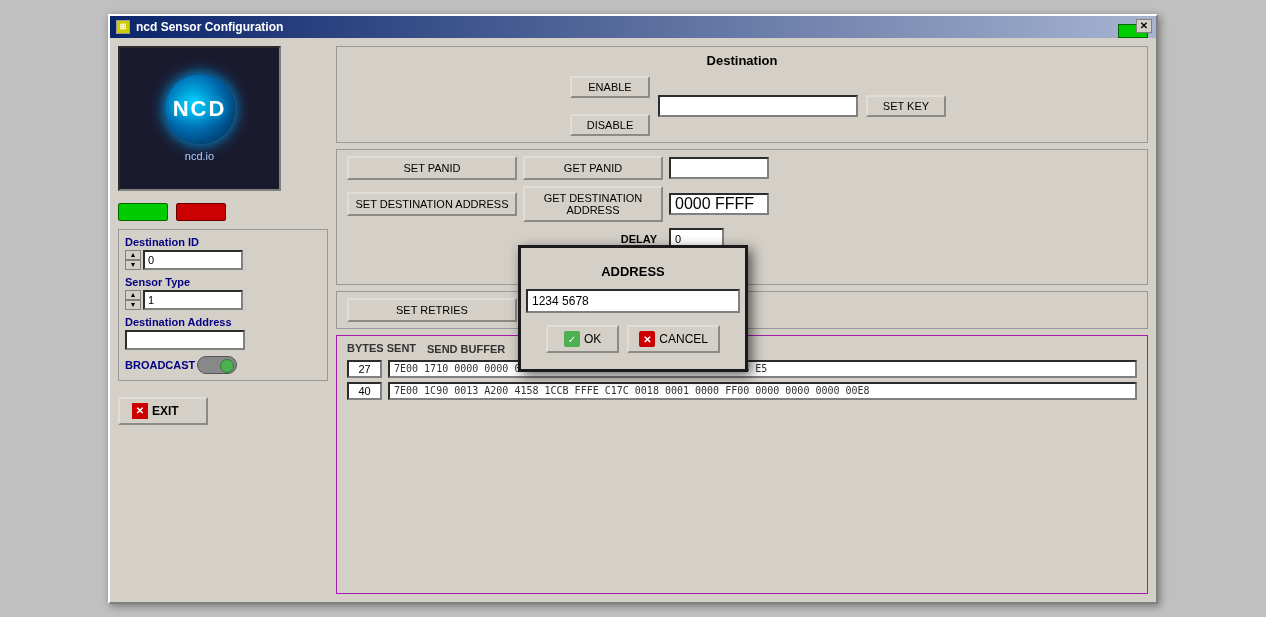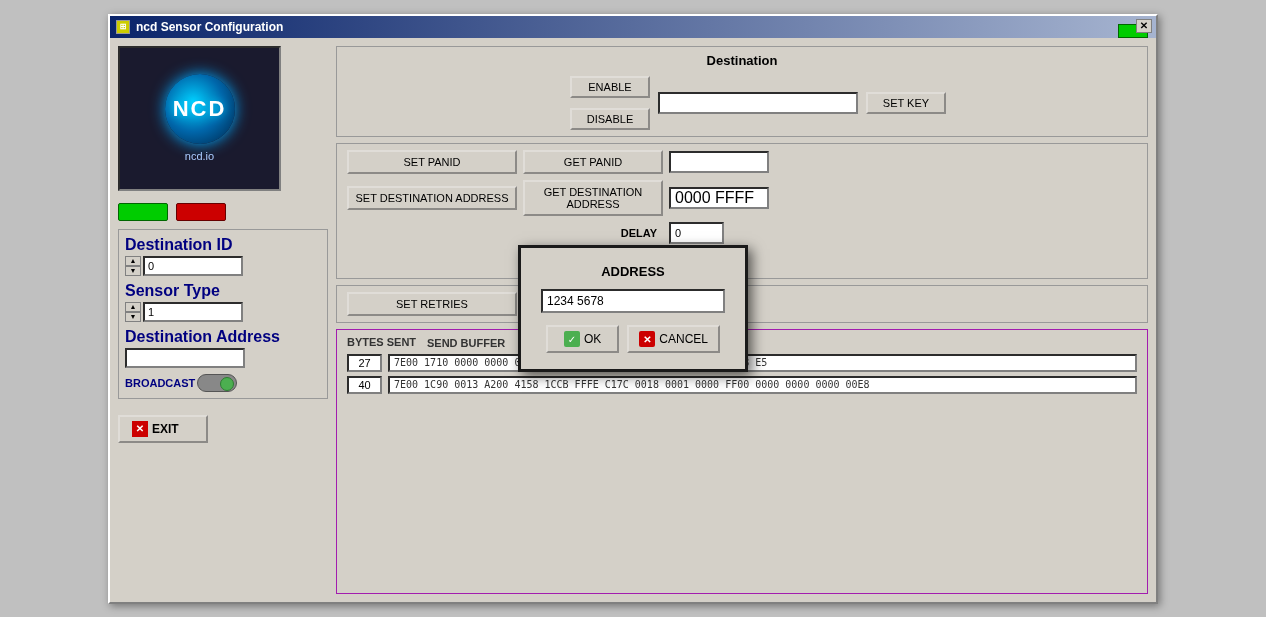--- a/index.html
+++ b/index.html
@@ -129,21 +129,21 @@
       display: flex;
       flex-direction: column;
       gap: 6px;
     }
     .param-group {
       display: flex;
       flex-direction: column;
       gap: 2px;
     }
     .param-label {
-      font-size: 16px;
+      font-size: 11px;
       font-weight: bold;
       color: #000080;
     }
     .param-input-row {
       display: flex;
       align-items: center;
       gap: 2px;
     }
     .spinner-btn {
       width: 16px;
@@ -245,21 +245,21 @@
     }
     .encryption-controls {
       display: flex;
       align-items: center;
       gap: 8px;
       justify-content: center;
     }
     .enc-buttons {
       display: flex;
       flex-direction: column;
-      gap: 10px;
+      gap: 16px;
       padding-left: 32px;
     }
     .std-btn {
       background: #d4d0c8;
       border: 2px outset #e0ddd8;
       padding: 3px 10px;
       cursor: pointer;
       font-size: 11px;
       min-width: 80px;
       text-align: center;
@@ -363,21 +363,21 @@
       position: absolute;
       top: 0; left: 0; right: 0; bottom: 0;
       display: flex;
       align-items: center;
       justify-content: center;
       z-index: 100;
     }
     .dialog-box {
       background: #d4d0c8;
       border: 3px solid #1a1a1a;
-      padding: 16px 20px;
+      padding: 16px 5px;
       min-width: 230px;
       box-shadow: 4px 4px 12px rgba(0,0,0,0.6);
     }
     .dialog-title {
       text-align: center;
       font-size: 13px;
       font-weight: bold;
       margin-bottom: 10px;
     }
     .dialog-input {

